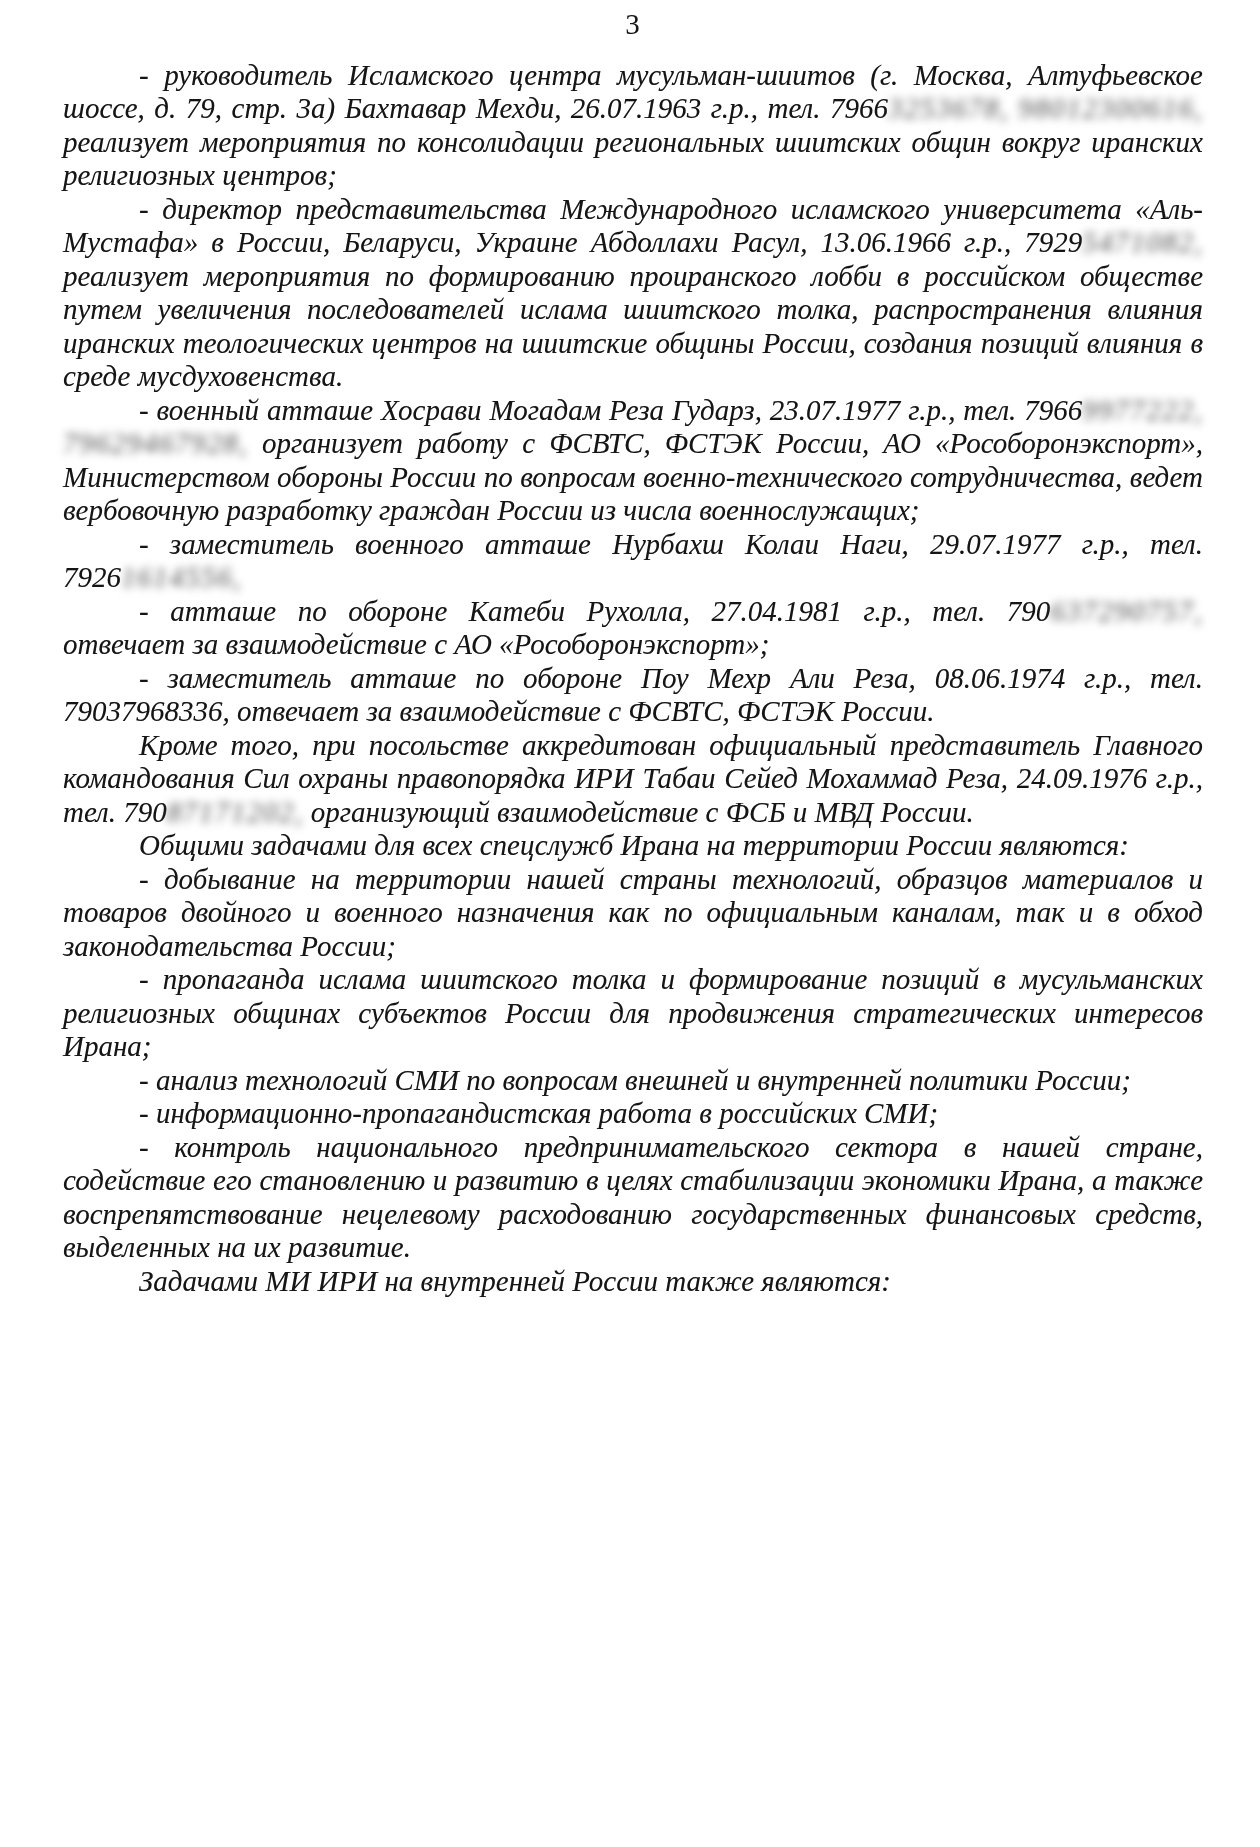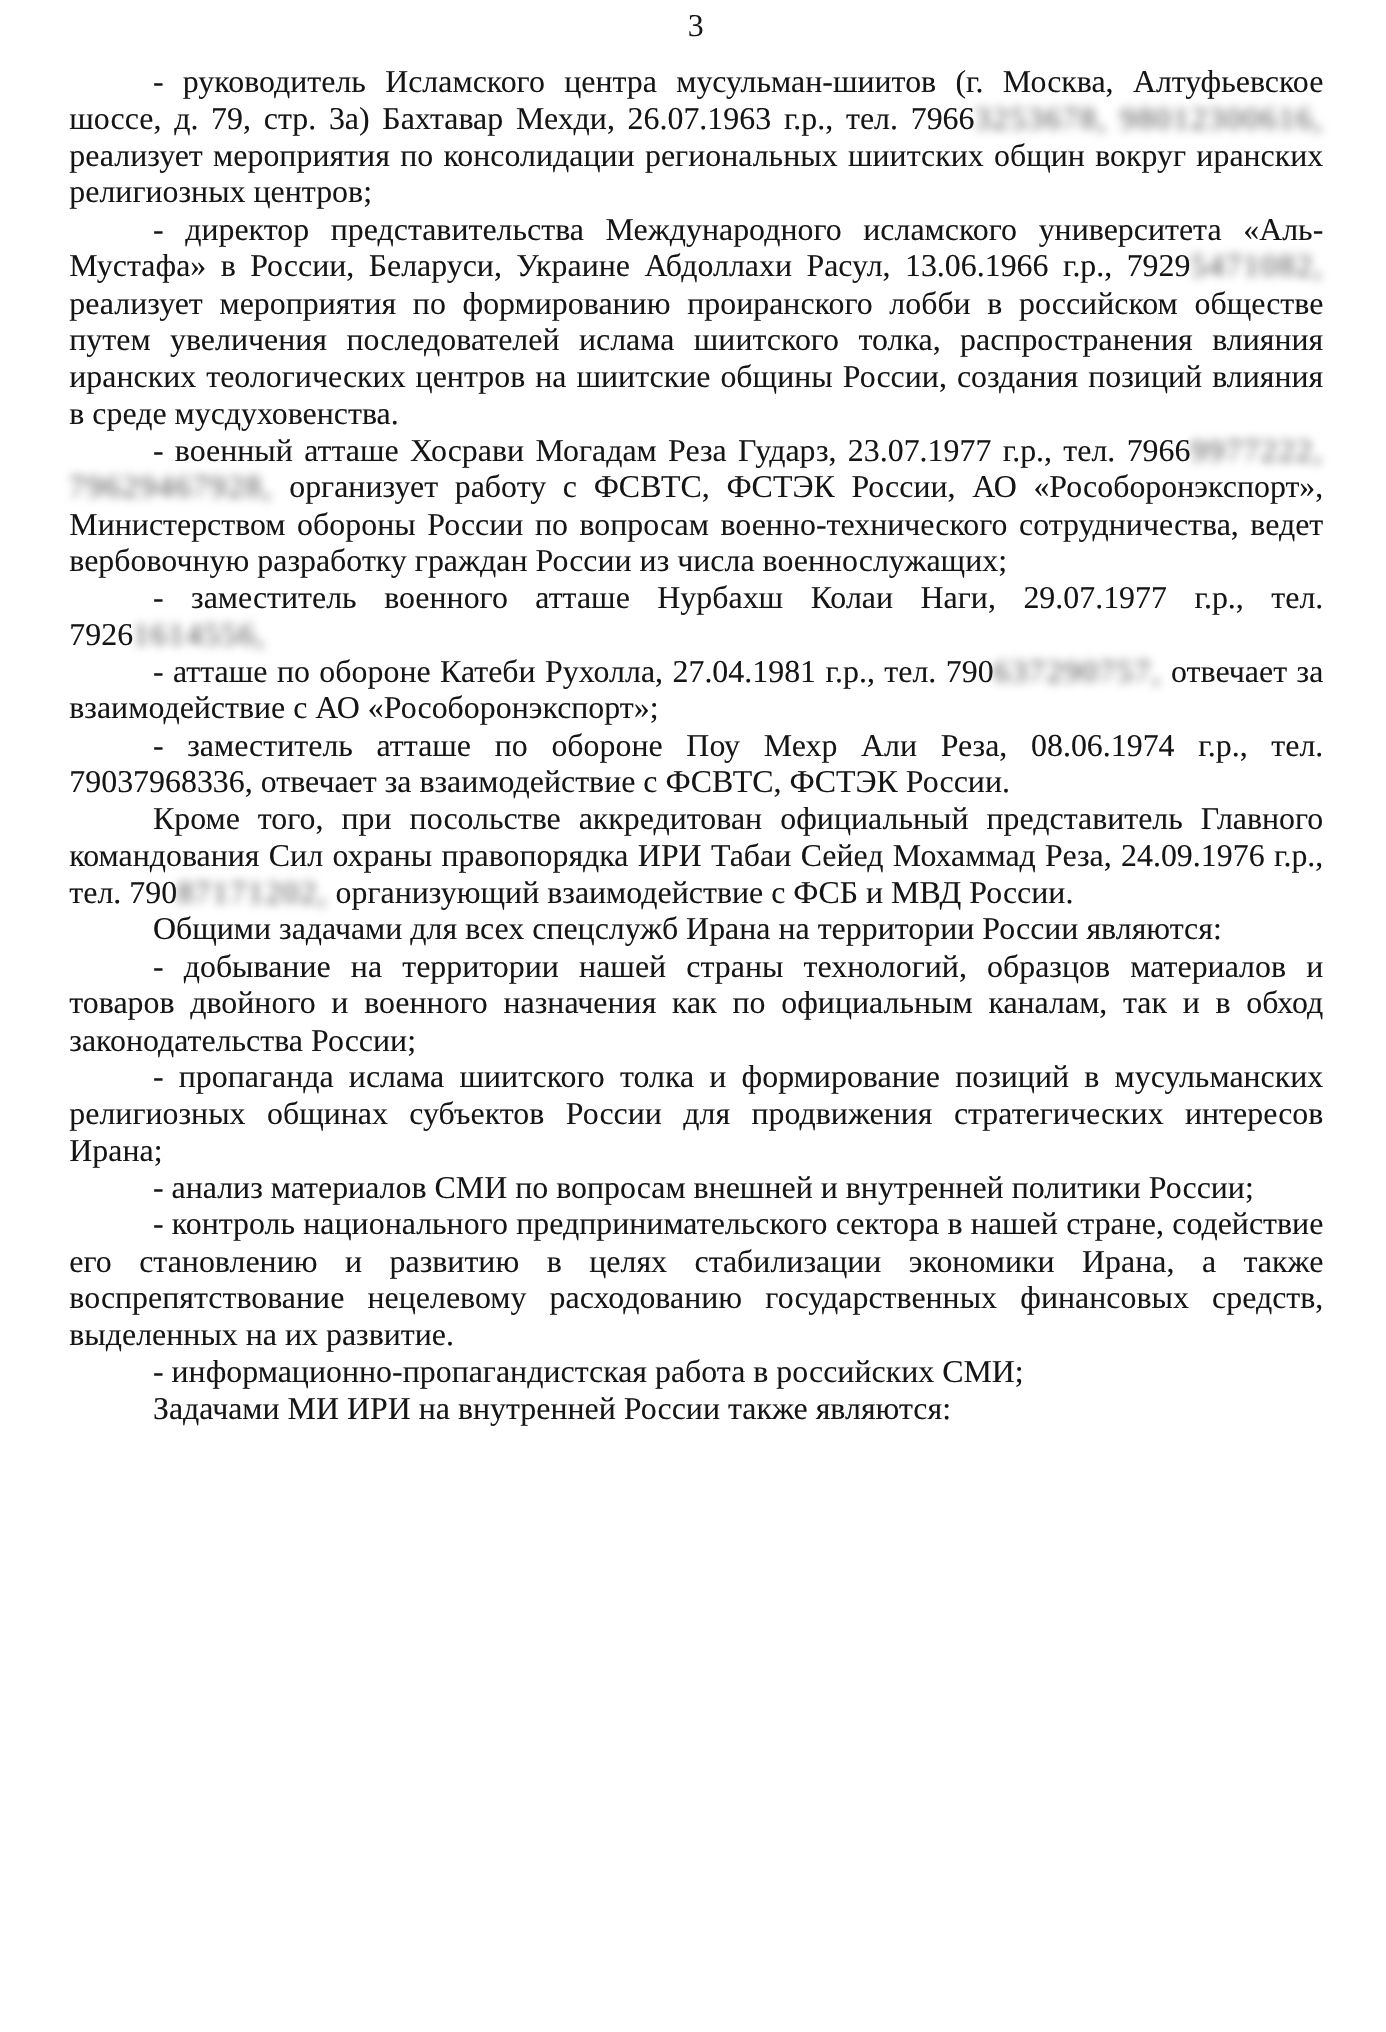--- a/index.html
+++ b/index.html
@@ -23,20 +23,21 @@
   .page-number {
     text-align: center;
     margin: 0 0 17px 0;
     letter-spacing: 1px;
   }
   .doc-body p {
     margin: 0;
     text-align: justify;
     text-indent: 76px;
     text-shadow: 0 0 0.6px rgba(40,40,40,0.35);
+    font-style: italic;
   }
   .blurred {
     filter: blur(4.5px);
     color: #4e4e4e;
     letter-spacing: 1.5px;
     text-shadow: none;
     white-space: nowrap;
   }
 </style>
 </head>
@@ -48,18 +49,18 @@
       <p><span>- руководитель Исламского центра мусульман-шиитов (г. Москва, Алтуфьевское шоссе, д. 79, стр. 3а) Бахтавар Мехди, 26.07.1963 г.р., тел. 7966</span><span class="blurred">3253678,</span><span> </span><span class="blurred">98012300616,</span><span> реализует мероприятия по консолидации региональных шиитских общин вокруг иранских религиозных центров;</span></p>
       <p><span>- директор представительства Международного исламского университета «Аль-Мустафа» в России, Беларуси, Украине Абдоллахи Расул, 13.06.1966 г.р., 7929</span><span class="blurred">5471082,</span><span> реализует мероприятия по формированию проиранского лобби в российском обществе путем увеличения последователей ислама шиитского толка, распространения влияния иранских теологических центров на шиитские общины России, создания позиций влияния в среде мусдуховенства.</span></p>
       <p><span>- военный атташе Хосрави Могадам Реза Гударз, 23.07.1977 г.р., тел. 7966</span><span class="blurred">9977222,</span><span> </span><span class="blurred">79629467928,</span><span> организует работу с ФСВТС, ФСТЭК России, АО «Рособоронэкспорт», Министерством обороны России по вопросам военно-технического сотрудничества, ведет вербовочную разработку граждан России из числа военнослужащих;</span></p>
       <p><span>- заместитель военного атташе Нурбахш Колаи Наги, 29.07.1977 г.р., тел. 7926</span><span class="blurred">1614556,</span></p>
       <p><span>- атташе по обороне Катеби Рухолла, 27.04.1981 г.р., тел. 790</span><span class="blurred">637290757,</span><span> отвечает за взаимодействие с АО «Рособоронэкспорт»;</span></p>
       <p><span>- заместитель атташе по обороне Поу Мехр Али Реза, 08.06.1974 г.р., тел. 79037968336, отвечает за взаимодействие с ФСВТС, ФСТЭК России.</span></p>
       <p><span>Кроме того, при посольстве аккредитован официальный представитель Главного командования Сил охраны правопорядка ИРИ Табаи Сейед Мохаммад Реза, 24.09.1976 г.р., тел. 790</span><span class="blurred">87171202,</span><span> организующий взаимодействие с ФСБ и МВД России.</span></p>
       <p><span>Общими задачами для всех спецслужб Ирана на территории России являются:</span></p>
       <p><span>- добывание на территории нашей страны технологий, образцов материалов и товаров двойного и военного назначения как по официальным каналам, так и в обход законодательства России;</span></p>
       <p><span>- пропаганда ислама шиитского толка и формирование позиций в мусульманских религиозных общинах субъектов России для продвижения стратегических интересов Ирана;</span></p>
-      <p><span>- анализ материалов СМИ по вопросам внешней и внутренней политики России;</span></p>
+      <p><span>- анализ технологий СМИ по вопросам внешней и внутренней политики России;</span></p>
+      <p><span>- информационно-пропагандистская работа в российских СМИ;</span></p>
       <p><span>- контроль национального предпринимательского сектора в нашей стране, содействие его становлению и развитию в целях стабилизации экономики Ирана, а также воспрепятствование нецелевому расходованию государственных финансовых средств, выделенных на их развитие.</span></p>
-      <p><span>- информационно-пропагандистская работа в российских СМИ;</span></p>
       <p><span>Задачами МИ ИРИ на внутренней России также являются:</span></p>
     </div>
 </div>
 
 </body></html>

